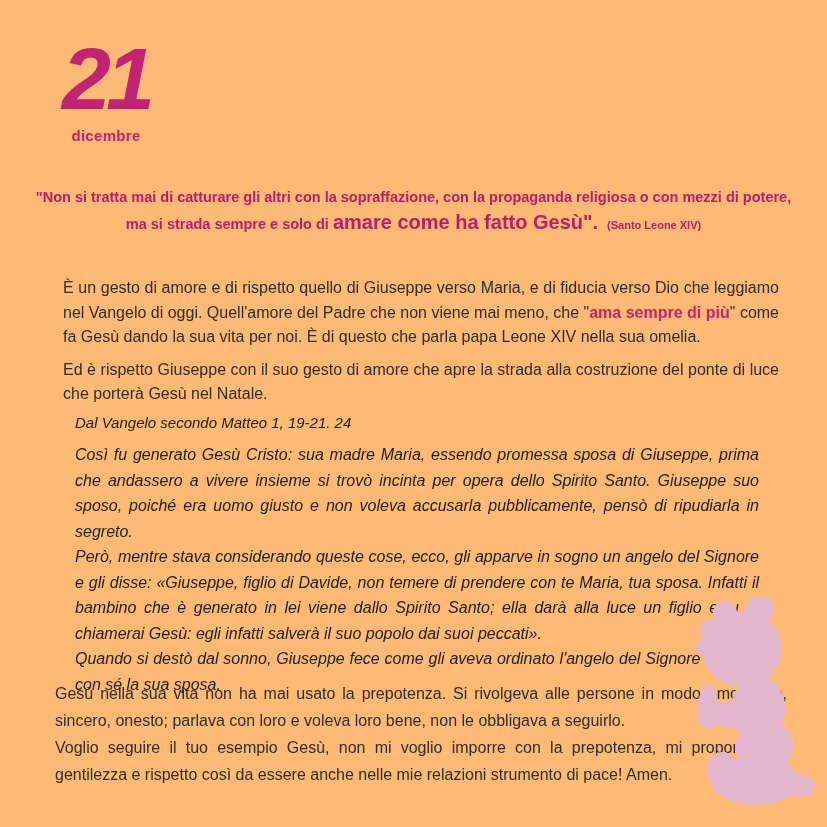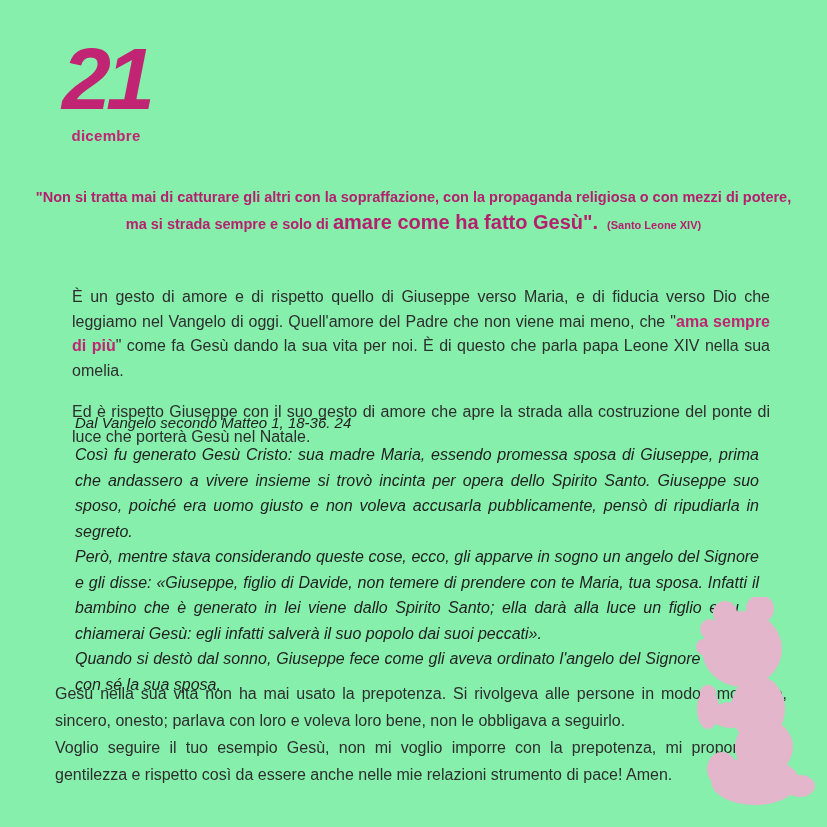--- a/index.html
+++ b/index.html
@@ -1,17 +1,17 @@
 <!DOCTYPE html>
 <html lang="it"><head>
 <meta charset="utf-8">
 <style>
   html,body { margin:0; padding:0; background:#ffffff; }
   .page {
-    position:relative; width:827px; height:827px; background:#86efac;
+    position:relative; width:827px; height:827px; background:#fdba74;
     font-family:"Liberation Sans", sans-serif; color:#2e2e2e; overflow:hidden;
   }
 
   
   .calendar { position:absolute; left:50px; top:34px; width:112px; text-align:center; color:#c02472; }
   .calendar-day { font-size:88px; line-height:1.02; font-weight:bold; font-style:italic; letter-spacing:-5px; }
   .calendar-month { font-size:15px; font-weight:bold; margin-top:3px; letter-spacing:.3px; }
 
   
   .header { position:absolute; left:0; right:0; top:50px; text-align:center; color:#c02472; }
@@ -20,21 +20,21 @@
 
   
   .quote { position:absolute; left:26px; right:26px; top:187px; text-align:center; color:#b51f6e; font-weight:bold; }
   .quote-line1 { font-size:14.5px; line-height:20px; margin:0; }
   .quote-line2 { font-size:14.5px; margin:4px 0 0 0; }
   .quote-emphasis { font-size:20px; }
   .quote-attribution { font-size:11px; margin-left:9px; }
 
   
   .intro { position:absolute; left:55px; width:732px; top:268px; font-size:16px; line-height:24.5px; text-align:justify; }
-  .intro p { margin:17px; }
+  .intro p { margin:8px; }
   .highlight { color:#c02472; font-weight:bold; }
 
   
   .gospel { position:absolute; left:75px; width:684px; top:414px; font-style:italic; color:#222222; }
   .gospel-ref { font-size:15px; margin:0 0 11px 0; }
   .gospel .gtext { margin:0; font-size:16px; line-height:25.5px; text-align:justify; }
 
   
   .reflection { position:absolute; left:55px; width:732px; top:680px; font-size:16px; line-height:27px; text-align:justify; }
   .reflection p { margin:0; }
@@ -57,21 +57,21 @@
     <p class="quote-line1">"Non si tratta mai di catturare gli altri con la sopraffazione, con la propaganda religiosa o con mezzi di potere,</p>
     <p class="quote-line2"><span>ma si strada sempre e solo di </span><span class="quote-emphasis">amare come ha fatto Gesù".</span><span class="quote-attribution">(Santo Leone XIV)</span></p>
   </div>
 
   <div class="intro">
     <p><span>È un gesto di amore e di rispetto quello di Giuseppe verso Maria, e di fiducia verso Dio che leggiamo nel Vangelo di oggi. Quell'amore del Padre che non viene mai meno, che "</span><span class="highlight">ama sempre di più</span><span>" come fa Gesù dando la sua vita per noi. È di questo che parla papa Leone XIV nella sua omelia.</span></p>
     <p>Ed è rispetto Giuseppe con il suo gesto di amore che apre la strada alla costruzione del ponte di luce che porterà Gesù nel Natale.</p>
   </div>
 
   <div class="gospel">
-    <p class="gospel-ref">Dal Vangelo secondo Matteo 1, 18-36. 24</p>
+    <p class="gospel-ref">Dal Vangelo secondo Matteo 1, 19-21. 24</p>
     <p class="gtext">Così fu generato Gesù Cristo: sua madre Maria, essendo promessa sposa di Giuseppe, prima che andassero a vivere insieme si trovò incinta per opera dello Spirito Santo. Giuseppe suo sposo, poiché era uomo giusto e non voleva accusarla pubblicamente, pensò di ripudiarla in segreto.</p>
     <p class="gtext">Però, mentre stava considerando queste cose, ecco, gli apparve in sogno un angelo del Signore e gli disse: «Giuseppe, figlio di Davide, non temere di prendere con te Maria, tua sposa. Infatti il bambino che è generato in lei viene dallo Spirito Santo; ella darà alla luce un figlio e tu lo chiamerai Gesù: egli infatti salverà il suo popolo dai suoi peccati».</p>
     <p class="gtext">Quando si destò dal sonno, Giuseppe fece come gli aveva ordinato l'angelo del Signore e prese con sé la sua sposa.</p>
   </div>
 
   <div class="reflection">
     <p>Gesù nella sua vita non ha mai usato la prepotenza. Si rivolgeva alle persone in modo amorevole, sincero, onesto; parlava con loro e voleva loro bene, non le obbligava a seguirlo.</p>
     <p>Voglio seguire il tuo esempio Gesù, non mi voglio imporre con la prepotenza, mi proporrò con gentilezza e rispetto così da essere anche nelle mie relazioni strumento di pace! Amen.</p>
   </div>
 

